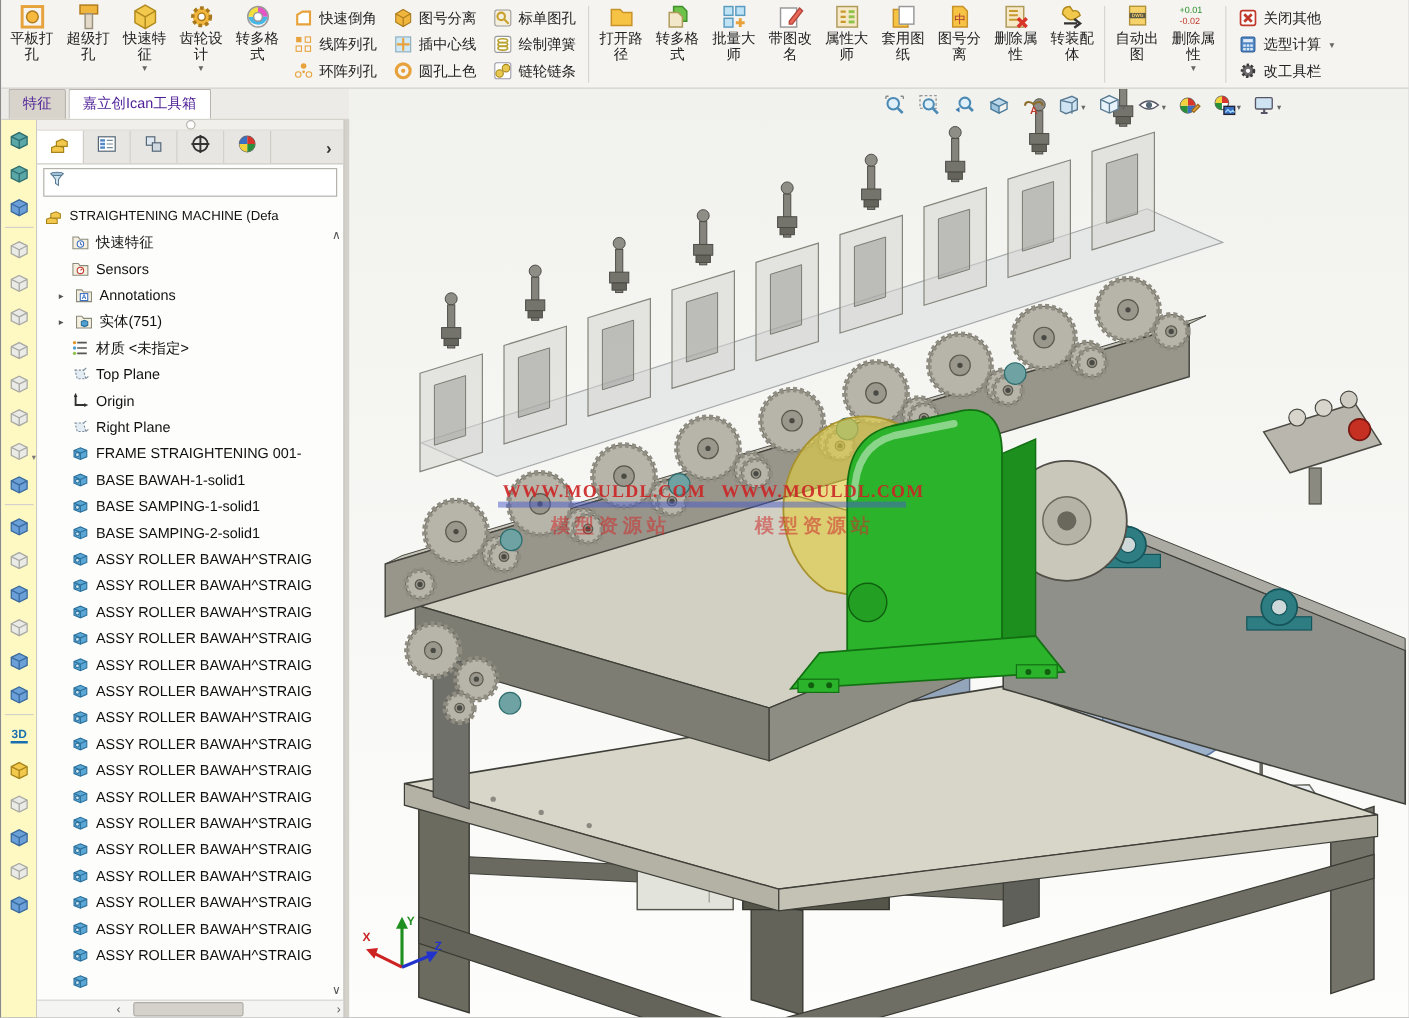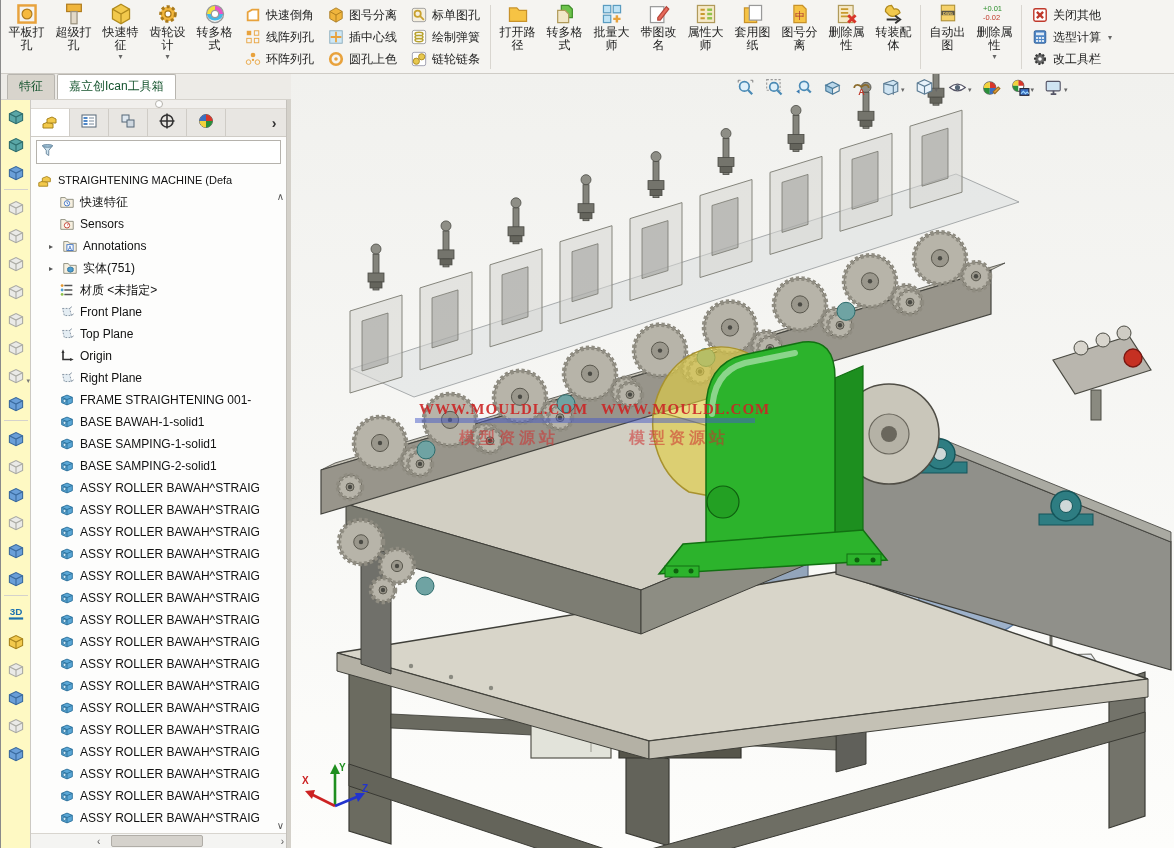--- a/index.html
+++ b/index.html
@@ -15,21 +15,21 @@
   .smallcol{display:flex;flex-direction:column;padding-top:3px;text-align:right;}
   .smallbtn{display:flex;align-items:center;gap:5px;height:22px;font-size:12px;color:#222;padding:0 7px;white-space:nowrap;}
   .smallbtn .ic, .smallbtn .ic svg{width:16px;height:16px;flex:0 0 16px;}
   .smallbtn .harrow{font-size:8px;color:#666;margin-left:2px;}
   .rsep{width:1px;background:#d9d6d0;margin:4px 3px;}
   .tolwide .ic, .tolwide .ic svg{width:26px;height:20px;}
   
   #main{display:flex;height:774px;}
   #leftcol{width:290px;display:flex;flex-direction:column;flex:0 0 290px;}
   #cmdtabs{height:26px;background:#edebe7;display:flex;align-items:flex-end;padding-left:6px;border-bottom:1px solid #d5d2cc;box-sizing:border-box;}
-  .ctab{padding:3px 11px 4px 11px;font-size:12px;color:#14532d;background:#d8d4cc;border:1px solid #b8b5af;border-bottom:none;border-radius:2px 2px 0 0;margin-right:2px;white-space:nowrap;}
+  .ctab{padding:3px 11px 4px 11px;font-size:12px;color:#4c1d95;background:#d8d4cc;border:1px solid #b8b5af;border-bottom:none;border-radius:2px 2px 0 0;margin-right:2px;white-space:nowrap;}
   .ctab.active{background:#fff;}
   
   #panelrow{display:flex;height:748px;}
   #strip{width:30px;flex:0 0 30px;background:#fef9c3;border-right:1px solid #ccc9c3;box-sizing:border-box;overflow:hidden;padding-top:2px;}
   .strip-cell{display:flex;align-items:center;justify-content:center;position:relative;}
   .strip-icon{width:22px;height:22px;display:block;margin:3px auto;}
   .strip-icon svg{width:22px;height:22px;}
   .strip-sep{display:block;height:1px;background:#d5d2cc;width:24px;margin:3px auto;}
   .strip-arrow{position:absolute;right:0;bottom:4px;font-size:7px;color:#777;}
   
@@ -700,28 +700,20 @@
 
                   <span class="ticon"><svg viewBox="0 0 18 18">
                       <path d="M6 4H15 M6 9H15 M6 14H15" stroke="#555" stroke-width="1.6"></path>
                       <circle cx="3.5" cy="4" r="1.6" fill="#e2962f"></circle>
                       <circle cx="3.5" cy="9" r="1.6" fill="#4f9fd0"></circle>
                       <circle cx="3.5" cy="14" r="1.6" fill="#8fc24a"></circle>
                     </svg></span>
                   <span>材质 &lt;未指定&gt;</span>
                 </div>
 
-                <div class="trow" title="Front Plane">
-
-                  <span class="ticon"><svg viewBox="0 0 18 18">
-                      <path d="M4 5 H12 L14 13 H6Z" fill="rgba(180,205,225,0.35)" stroke="#7a8a9a" stroke-dasharray="2 1.5"></path>
-                      <path d="M12 5 L14.5 3 M14 13 L16.5 11" stroke="#7a8a9a"></path>
-                    </svg></span>
-                  <span>Front Plane</span>
-                </div>
 
                 <div class="trow" title="Top Plane">
 
                   <span class="ticon"><svg viewBox="0 0 18 18">
                       <path d="M4 5 H12 L14 13 H6Z" fill="rgba(180,205,225,0.35)" stroke="#7a8a9a" stroke-dasharray="2 1.5"></path>
                       <path d="M12 5 L14.5 3 M14 13 L16.5 11" stroke="#7a8a9a"></path>
                     </svg></span>
                   <span>Top Plane</span>
                 </div>
 

